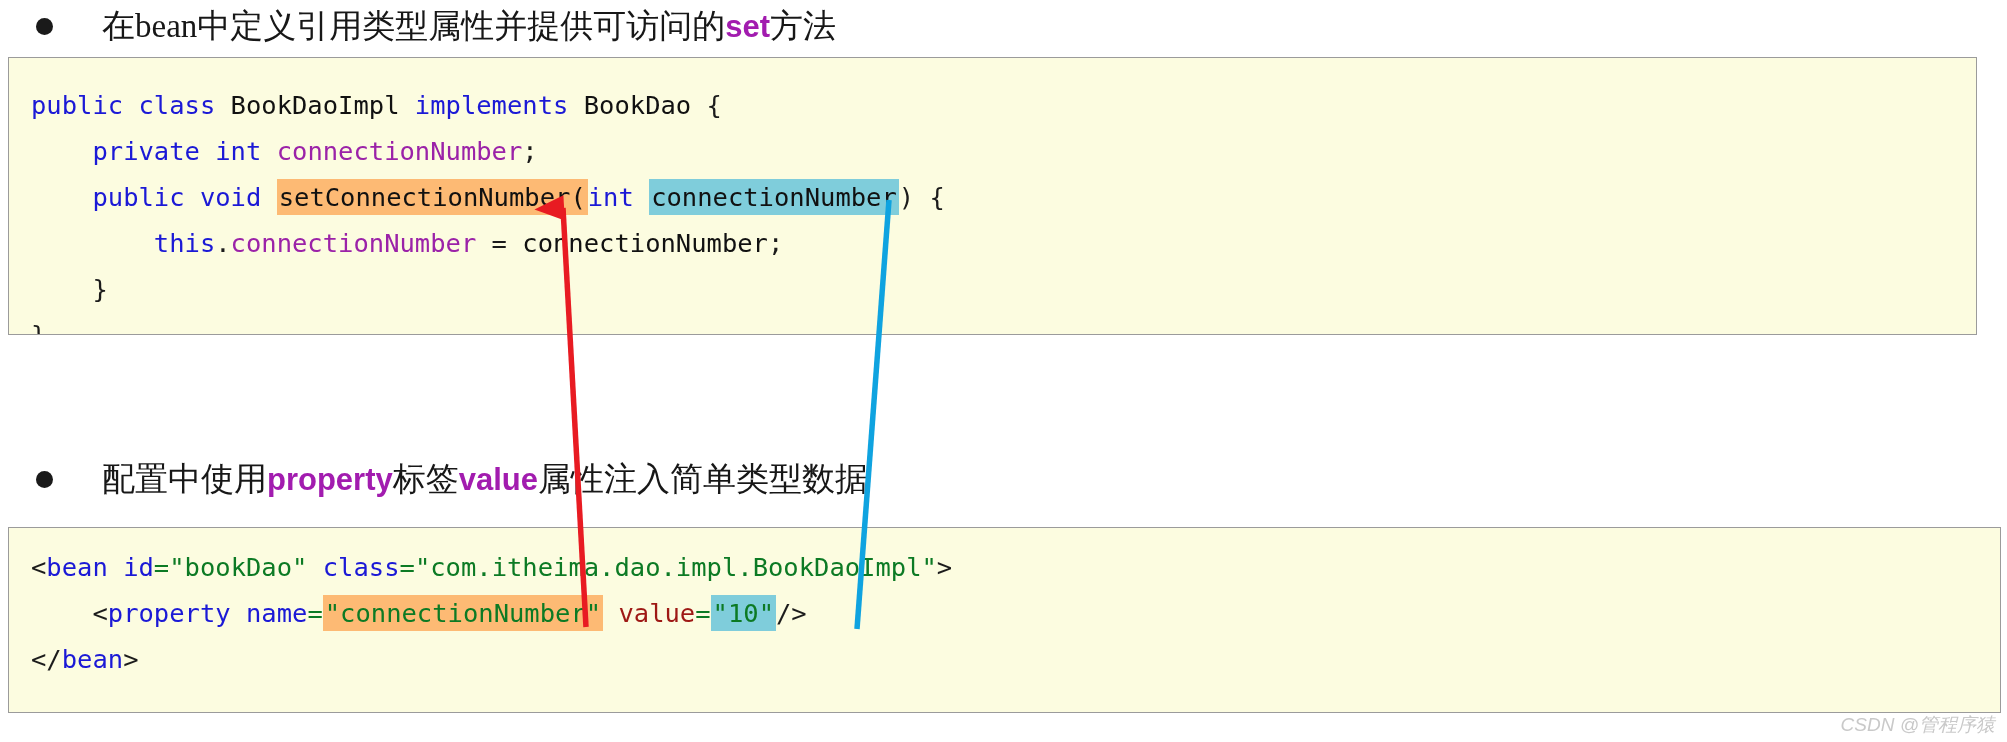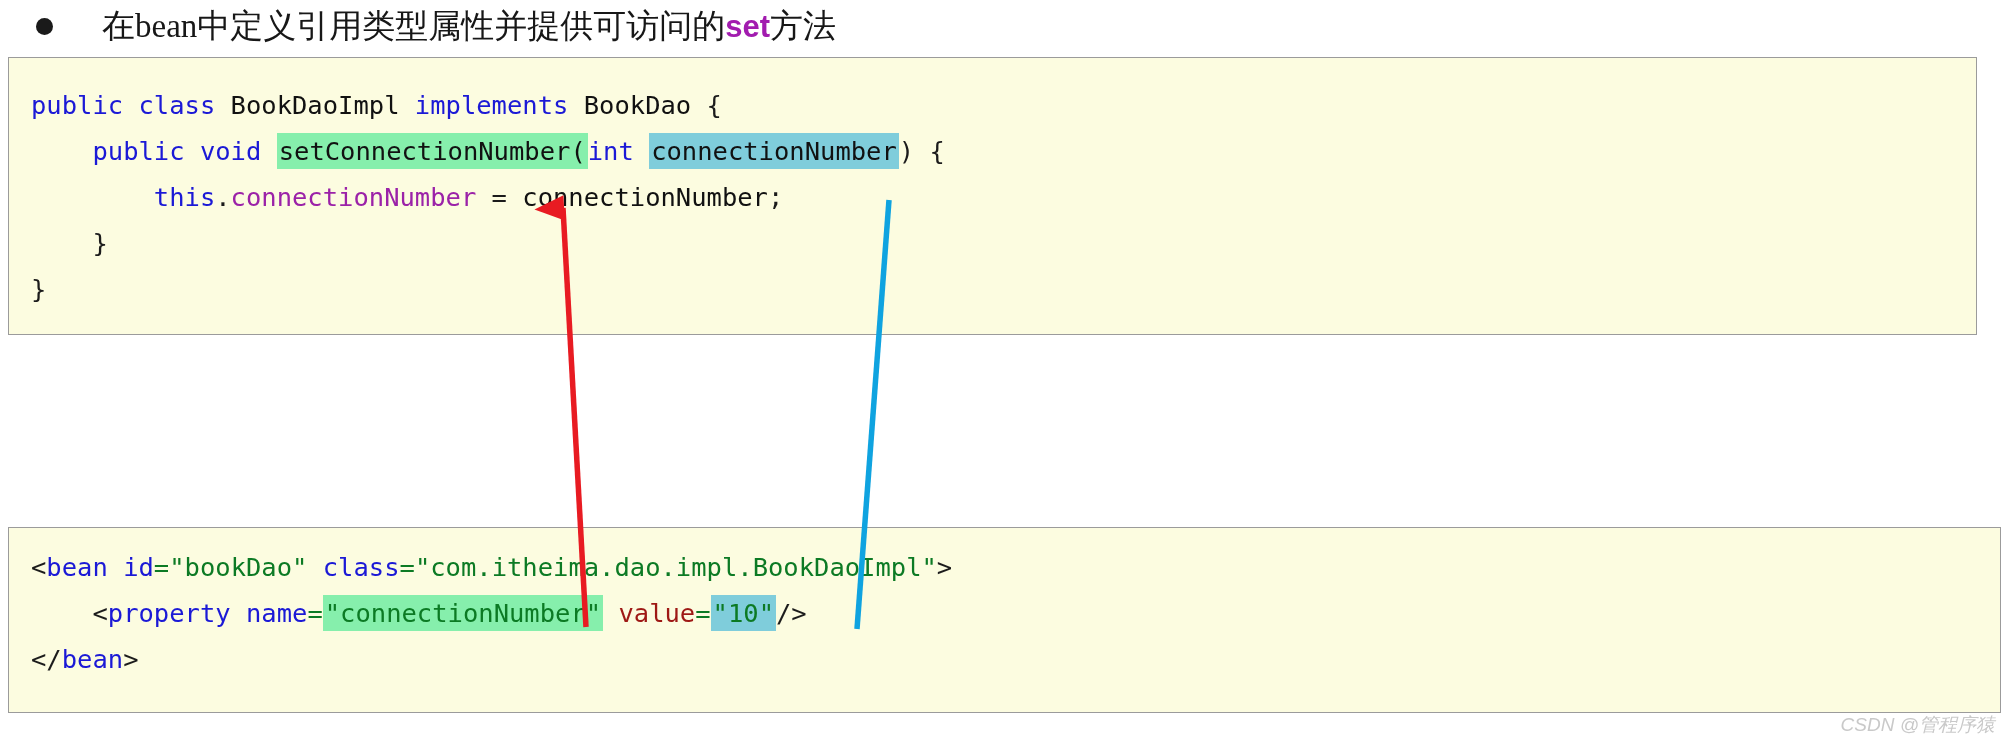--- a/index.html
+++ b/index.html
@@ -85,21 +85,21 @@
   .kw   { color: #1b19d6; }          
   .typ  { color: #111111; }          
   .var  { color: #9b22a8; }          
   .pln  { color: #1b1b1b; }
   .str  { color: #0c7a24; }          
   .attr { color: #9e1915; }          
   .punc { color: #1b1b1b; }
 
   
   .hl-red {
-    background: #86efac;
+    background: #fdba74;
     padding: 3px 2px;
   }
   .hl-cyan {
     background: #7fcddb;
     padding: 3px 2px;
   }
 
   
   #arrow-layer {
     position: absolute;
@@ -128,30 +128,35 @@
 
   <div class="bullet-row" id="bullet-1">
     <span class="bullet-dot"></span>
     <span class="bullet-text"><span>在bean中定义引用类型属性并提供可访问的</span><span class="kw">set</span><span>方法</span></span>
   </div>
 
   <div class="code-block" id="code-java">
 
     <div class="code-line"><span class="kw">public</span><span class="pln"> </span><span class="kw">class</span><span class="pln"> </span><span class="typ">BookDaoImpl</span><span class="pln"> </span><span class="kw">implements</span><span class="pln"> </span><span class="typ">BookDao</span><span class="pln"> </span><span class="punc">{</span></div>
 
+    <div class="code-line"><span class="pln">    </span><span class="kw">private</span><span class="pln"> </span><span class="kw">int</span><span class="pln"> </span><span class="var">connectionNumber</span><span class="punc">;</span></div>
 
     <div class="code-line"><span class="pln">    </span><span class="kw">public</span><span class="pln"> </span><span class="kw">void</span><span class="pln"> </span><span class="hl-red typ">setConnectionNumber(</span><span class="kw">int</span><span class="pln"> </span><span class="hl-cyan typ">connectionNumber</span><span class="punc">) {</span></div>
 
     <div class="code-line"><span class="pln">        </span><span class="kw">this</span><span class="punc">.</span><span class="var">connectionNumber</span><span class="punc"> = </span><span class="typ">connectionNumber</span><span class="punc">;</span></div>
 
     <div class="code-line"><span class="pln">    </span><span class="punc">}</span></div>
 
     <div class="code-line"><span class="punc">}</span></div>
   </div>
 
+  <div class="bullet-row" id="bullet-2">
+    <span class="bullet-dot"></span>
+    <span class="bullet-text"><span>配置中使用</span><span class="kw">property</span><span>标签</span><span class="kw">value</span><span>属性注入简单类型数据</span></span>
+  </div>
 
   <div class="code-block" id="code-xml">
 
     <div class="code-line"><span class="punc">&lt;</span><span class="kw">bean</span><span class="pln"> </span><span class="kw">id</span><span class="str">=</span><span class="str">"bookDao"</span><span class="pln"> </span><span class="kw">class</span><span class="str">=</span><span class="str">"com.itheima.dao.impl.BookDaoImpl"</span><span class="punc">&gt;</span></div>
 
     <div class="code-line"><span class="pln">    </span><span class="punc">&lt;</span><span class="kw">property</span><span class="pln"> </span><span class="kw">name</span><span class="str">=</span><span class="hl-red str">"connectionNumber"</span><span class="pln"> </span><span class="attr">value</span><span class="str">=</span><span class="hl-cyan str">"10"</span><span class="punc">/&gt;</span></div>
 
     <div class="code-line"><span class="punc">&lt;/</span><span class="kw">bean</span><span class="punc">&gt;</span></div>
   </div>
 

